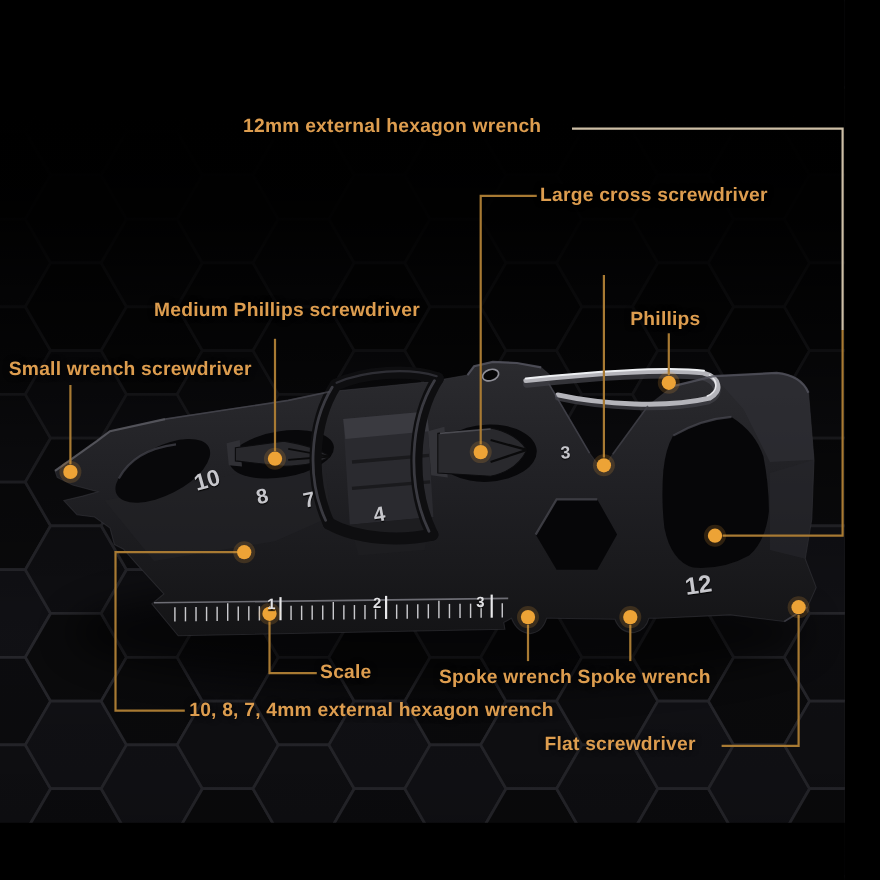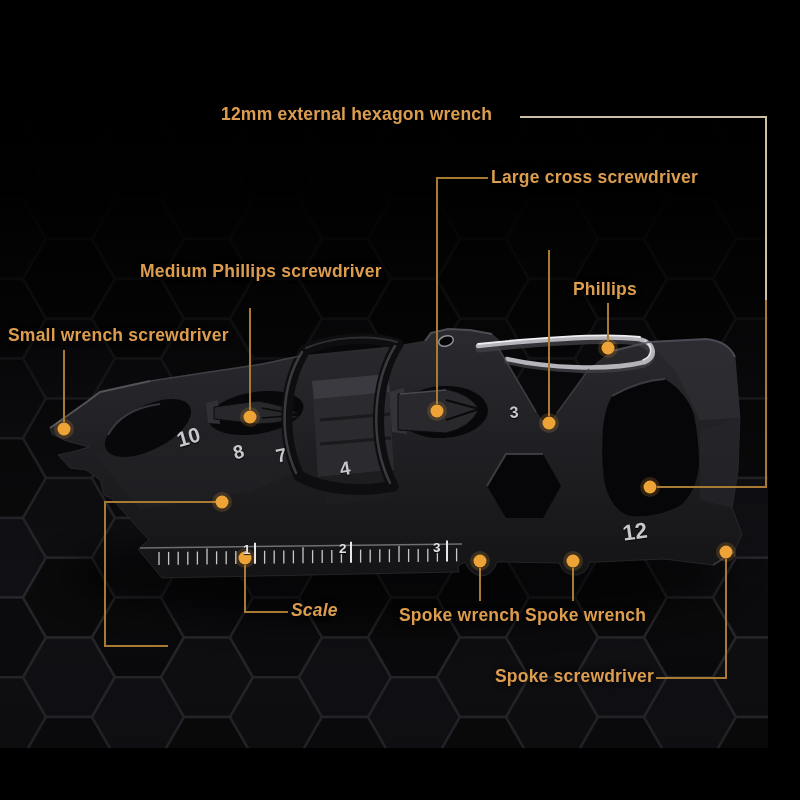--- a/index.html
+++ b/index.html
@@ -379,28 +379,29 @@
       <circle class="c-dot-glow" cx="573" cy="561" r="10"></circle>
         <circle class="c-dot" cx="573" cy="561" r="6.5"></circle>
       <circle class="c-dot-glow" cx="726" cy="552" r="10"></circle>
         <circle class="c-dot" cx="726" cy="552" r="6.5"></circle>
     </g>
   </svg>
 
   <div class="label" style="left:221px;top:104px;">12mm external hexagon wrench</div>
   <div class="label" style="left:491px;top:167px;text-align:center;">Large cross screwdriver</div>
   <div class="label" style="left:573px;top:279px;">Phillips</div>
-  <div class="label" style="left:140px;top:261px;">Medium Phillips screwdriver</div>
+  <div class="label" style="left:140px;top:271px;">Medium Phillips screwdriver</div>
   <div class="label" style="left:8px;top:325px;">Small wrench screwdriver</div>
-  <div class="label" style="left:291px;top:600px;font-style:italic;">Scale</div>
+  <div class="label" style="left:291px;top:600px;">Scale</div>
   <div class="label" style="left:399px;top:605px;">
     <span>Spoke wrench</span>
     <span>Spoke wrench</span>
   </div>
-  <div class="label" style="left:495px;top:666px;">Spoke screwdriver</div>
+  <div class="label" style="left:172px;top:635px;">10, 8, 7, 4mm external hexagon wrench</div>
+  <div class="label" style="left:495px;top:666px;">Flat screwdriver</div>
 
   <span class="marking" style="left:174px;top:429px;font-size:21px;transform:rotate(-16deg);">10</span>
   <span class="marking" style="left:231px;top:443px;font-size:19px;transform:rotate(-14deg);">8</span>
   <span class="marking" style="left:274px;top:446px;font-size:19px;transform:rotate(-12deg);">7</span>
   <span class="marking" style="left:338px;top:459px;font-size:19px;transform:rotate(-10deg);">4</span>
   <span class="marking" style="left:509px;top:404px;font-size:16px;transform:rotate(-4deg);">3</span>
   <span class="marking" style="left:621px;top:521px;font-size:22px;transform:rotate(-8deg);">12</span>
 
   <span class="ruler-num" style="left:243px;top:542px;">1</span>
   <span class="ruler-num" style="left:339px;top:541px;">2</span>

